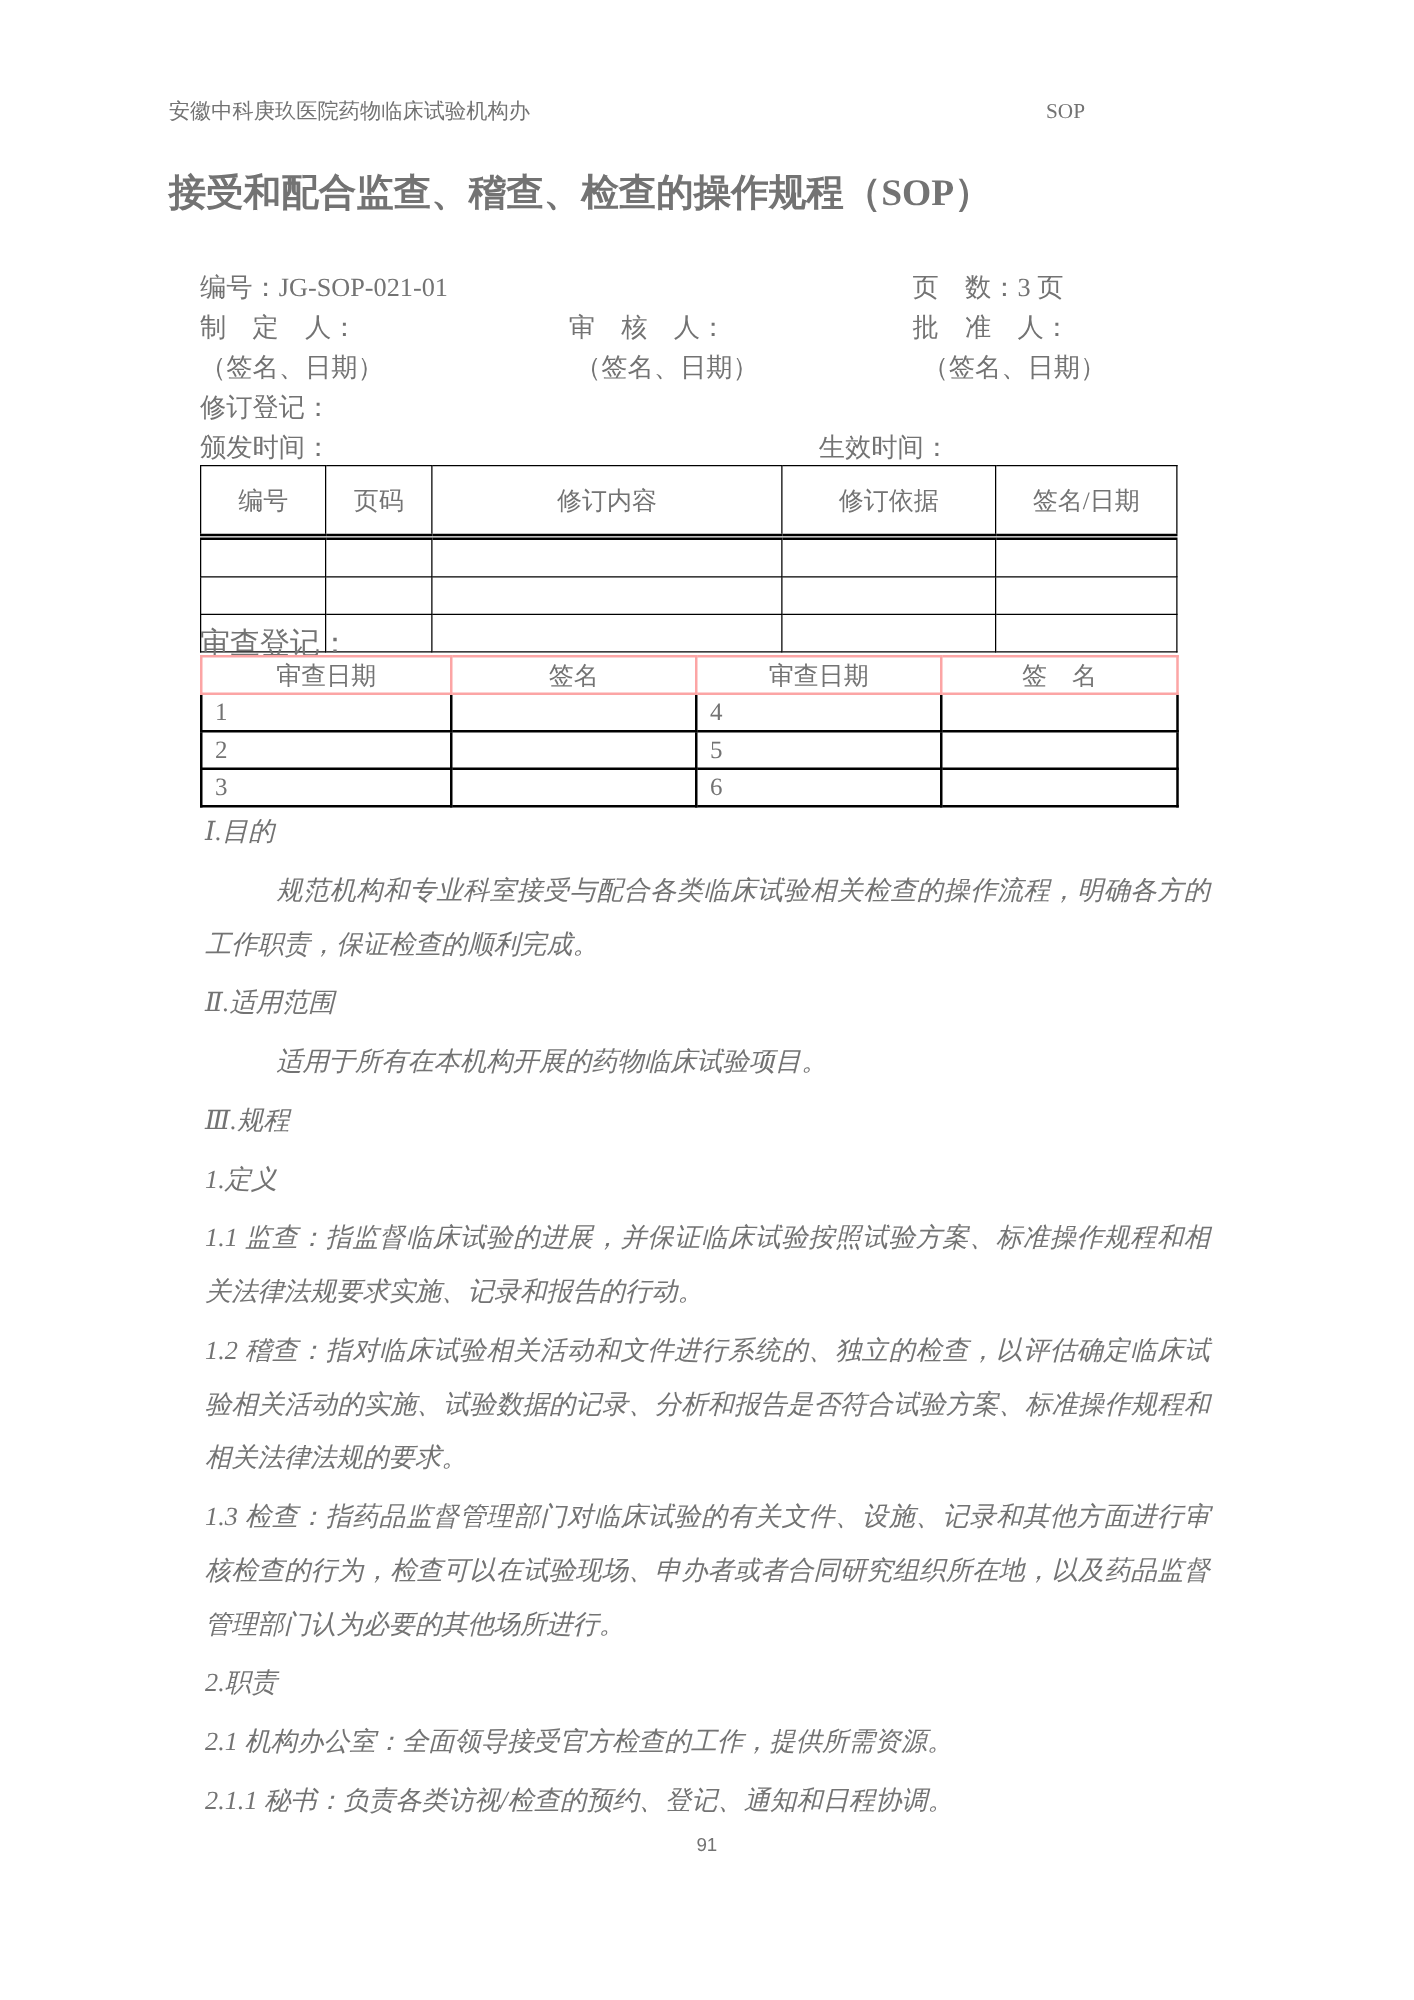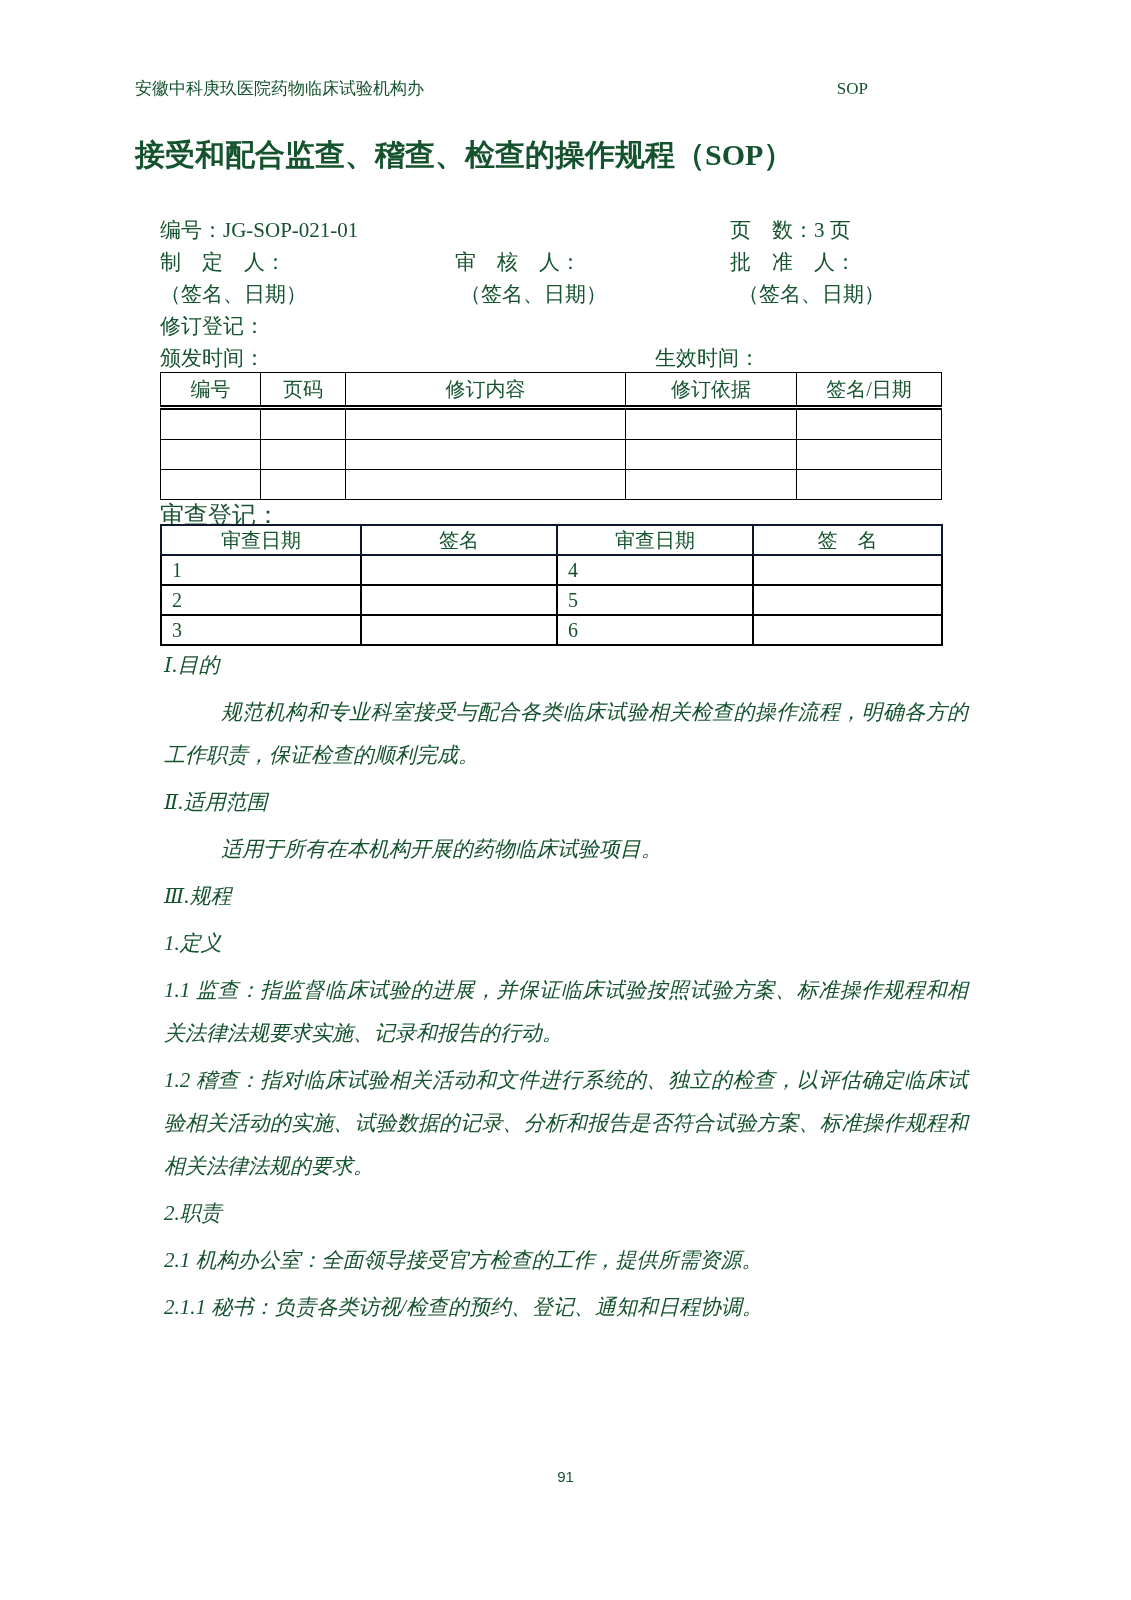--- a/index.html
+++ b/index.html
@@ -5,21 +5,21 @@
   html, body {
     margin: 0;
     padding: 0;
     background: #ffffff;
   }
   .page {
     position: relative;
     width: 1131px;
     height: 1600px;
     background: #ffffff;
-    color: #14532d;
+    color: #737373;
     font-family: "Liberation Serif", "DejaVu Serif", serif;
     overflow: hidden;
   }
   
   .doc-header {
     position: absolute;
     top: 78px;
     left: 135px;
     width: 733px;
     display: flex;
@@ -66,21 +66,21 @@
     border-collapse: collapse;
     table-layout: fixed;
     font-size: 20px;
   }
   .rev-table th {
     border: 1px solid #000;
     border-bottom: 5px double #000;
     height: 30px;
     font-weight: normal;
     text-align: center;
-    padding: 1px;
+    padding: 12px;
   }
   .rev-table td {
     border: 1px solid #000;
     height: 29px;
     padding: 0;
   }
   
   .review-label {
     position: absolute;
     left: 160px;
@@ -91,21 +91,21 @@
   .review-table {
     position: absolute;
     left: 160px;
     top: 524px;
     width: 781px;
     border-collapse: collapse;
     table-layout: fixed;
     font-size: 20px;
   }
   .review-table th {
-    border: 2px solid #0f172a;
+    border: 2px solid #fca5a5;
     height: 28px;
     font-weight: normal;
     text-align: center;
     padding: 0;
   }
   .review-table td {
     border: 2px solid #000;
     height: 28px;
     text-align: left;
     vertical-align: middle;
@@ -258,20 +258,21 @@
 
   <div class="body-text">
     <p class="b-heading">Ⅰ.目的</p>
     <p class="b-indent">规范机构和专业科室接受与配合各类临床试验相关检查的操作流程，明确各方的工作职责，保证检查的顺利完成。</p>
     <p class="b-heading">Ⅱ.适用范围</p>
     <p class="b-indent">适用于所有在本机构开展的药物临床试验项目。</p>
     <p class="b-heading">Ⅲ.规程</p>
     <p class="b-plain">1.定义</p>
     <p class="b-plain">1.1 监查：指监督临床试验的进展，并保证临床试验按照试验方案、标准操作规程和相关法律法规要求实施、记录和报告的行动。</p>
     <p class="b-plain">1.2 稽查：指对临床试验相关活动和文件进行系统的、独立的检查，以评估确定临床试验相关活动的实施、试验数据的记录、分析和报告是否符合试验方案、标准操作规程和相关法律法规的要求。</p>
+    <p class="b-plain">1.3 检查：指药品监督管理部门对临床试验的有关文件、设施、记录和其他方面进行审核检查的行为，检查可以在试验现场、申办者或者合同研究组织所在地，以及药品监督管理部门认为必要的其他场所进行。</p>
     <p class="b-plain">2.职责</p>
     <p class="b-plain">2.1 机构办公室：全面领导接受官方检查的工作，提供所需资源。</p>
     <p class="b-plain">2.1.1 秘书：负责各类访视/检查的预约、登记、通知和日程协调。</p>
   </div>
 
   <div class="footer">91</div>
 
 </div>
 
 </body></html>

